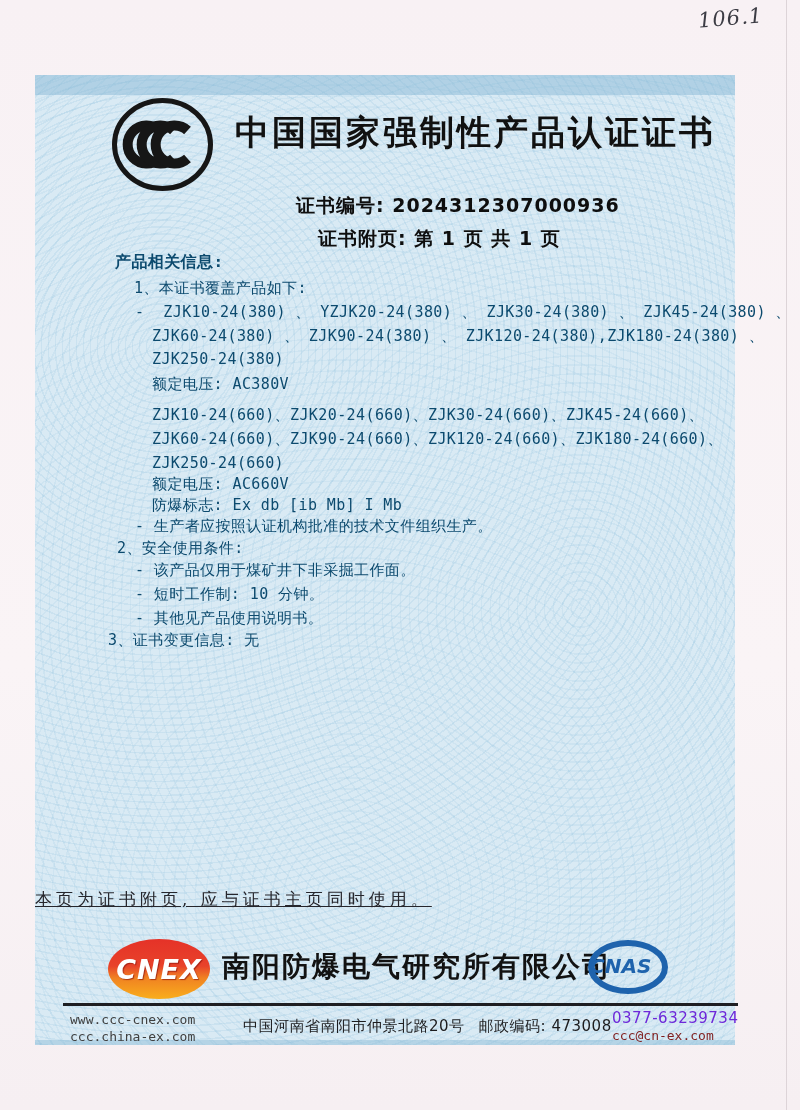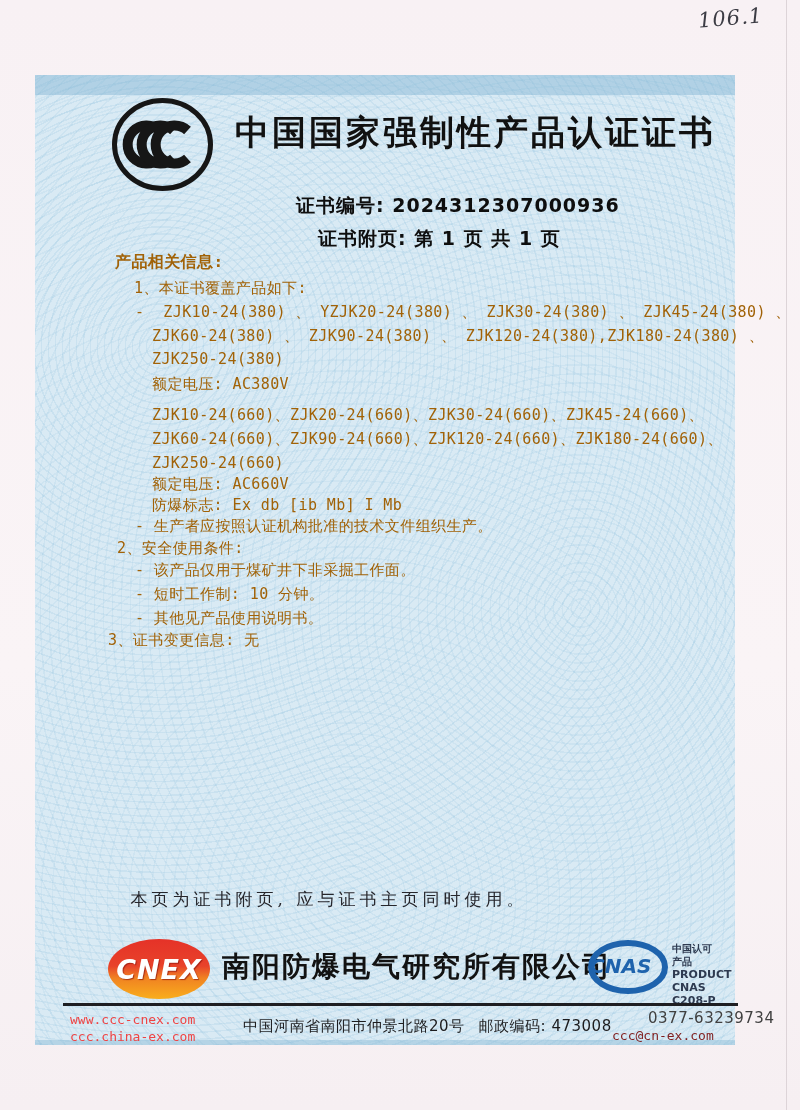--- a/index.html
+++ b/index.html
@@ -31,28 +31,29 @@
   .cert-title{
     position:absolute;left:235px;top:110px;font-size:34px;font-weight:bold;
     letter-spacing:3px;color:#111;
   }
   .cert-line{font-weight:bold;font-size:19px;letter-spacing:1px;color:#0e0e0e;margin-left:31px;}
   .no-line{left:265px;top:193px;}
   .pg-line{left:287px;top:226px;}
   
   .body-line{
     position:absolute;font-family:"DejaVu Sans Mono","Liberation Mono",monospace;
-    font-size:15px;letter-spacing:0.4px;color:#a16207;white-space:pre;
+    font-size:15px;letter-spacing:0.4px;color:#0c4a6e;white-space:pre;
   }
   .sec-title{font-weight:bold;font-size:16px;}
   
   .page-note{
-    position:absolute;left:35px;top:888px;width:588px;text-align:center;
+    position:absolute;left:35px;top:888px;width:588px;
     font-size:17px;letter-spacing:4px;color:#26262c;
     font-family:"DejaVu Serif",serif;
+    text-decoration:underline;
   }
   .cnex-logo{position:absolute;left:108px;top:939px;width:102px;height:60px;}
   .cnex-ellipse{
     width:102px;height:60px;border-radius:50%;
     background:radial-gradient(ellipse at 50% 115%, #f9b31c 0 38%, #f08020 52%, #e6352а 70%);
     background:linear-gradient(180deg,#e53228 0%,#e8422a 45%,#f08222 65%,#f9ae1c 100%);
     display:flex;align-items:center;justify-content:center;
   }
   .cnex-text{
     color:#fff;font-weight:bold;font-size:27px;letter-spacing:1px;
@@ -68,25 +69,25 @@
   .cnas-word{
     position:absolute;left:2px;top:16px;font-size:20px;font-weight:bold;font-style:italic;
     color:#1e63ad;letter-spacing:0px;font-family:"DejaVu Sans",sans-serif;
   }
   .cnas-side{position:absolute;left:84px;top:4px;line-height:13px;color:#2e3a50;}
   .cnas-side .s1,.cnas-side .s2{font-size:10px;font-weight:bold;}
   .cnas-side .s3,.cnas-side .s4{font-size:11px;font-weight:bold;}
   .footer-rule{position:absolute;left:63px;top:1003px;width:675px;height:3px;background:#1e1e22;}
   .websites{
     position:absolute;left:70px;top:1011px;
-    font-family:"DejaVu Sans Mono","Liberation Mono",monospace;font-size:13px;line-height:17px;color:#ef4444;
+    font-family:"DejaVu Sans Mono","Liberation Mono",monospace;font-size:13px;line-height:17px;color:#404040;
   }
   .address-row{position:absolute;left:243px;top:1017px;font-size:15px;color:#1c1c1e;letter-spacing:0.5px;white-space:pre;}
   .postal{margin-left:14px;}
-  .phone{position:absolute;left:612px;top:1009px;font-size:15px;color:#404040;letter-spacing:0.5px;margin-left:36px;}
+  .phone{position:absolute;left:612px;top:1009px;font-size:15px;color:#6d28d9;letter-spacing:0.5px;}
   .email{
     position:absolute;left:612px;top:1028px;
     font-family:"DejaVu Sans Mono","Liberation Mono",monospace;font-size:13px;color:#7f1d1d;
   }
 </style>
 </head>
 <body>
 
 <div class="scan-edge-line"></div>
 
@@ -142,26 +143,20 @@
   </div>
 </div>
 
 <div class="company-name">南阳防爆电气研究所有限公司</div>
 
 <div class="cnas">
   <svg class="cnas-ring" viewBox="0 0 80 54" aria-hidden="true">
     <ellipse cx="40" cy="27" rx="37" ry="24" fill="none" stroke="#1e63ad" stroke-width="6"></ellipse>
   </svg>
   <span class="cnas-word">CNAS</span>
-  <div class="cnas-side">
-    <div class="s1">中国认可</div>
-    <div class="s2">产品</div>
-    <div class="s3">PRODUCT</div>
-    <div class="s4">CNAS C208-P</div>
-  </div>
 </div>
 
 <div class="footer-rule"></div>
 
 <div class="websites">
   <div>www.ccc-cnex.com</div>
   <div>ccc.china-ex.com</div>
 </div>
 
 <div class="address-row"><span>中国河南省南阳市仲景北路20号</span><span class="postal">邮政编码: 473008</span></div>

